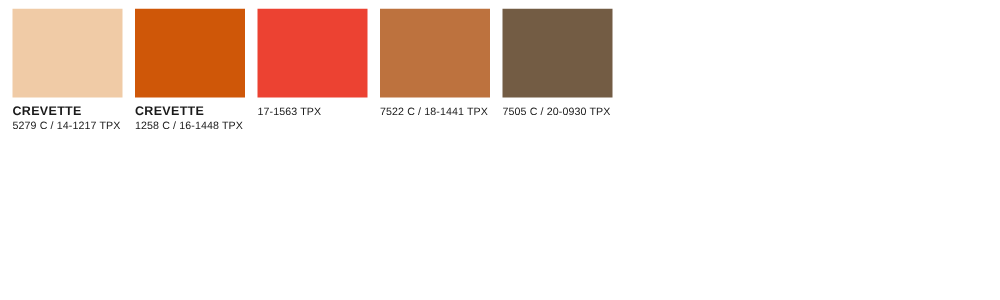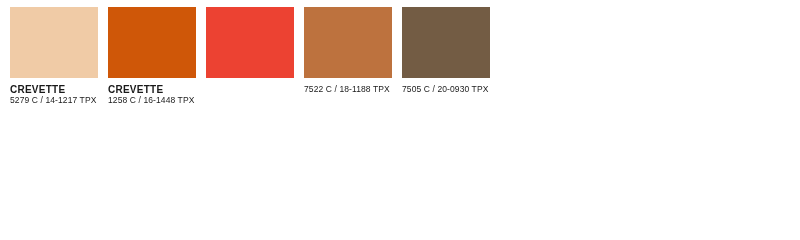--- a/index.html
+++ b/index.html
@@ -72,27 +72,28 @@
       <div class="color-chip" style="background-color: rgb(207, 87, 8);"></div>
       <div class="color-info">
         <div class="color-name">CREVETTE</div>
         <div class="color-code">1258 C / 16-1448 TPX</div>
       </div>
     </div>
 
     <div class="color-column">
       <div class="color-chip" style="background-color: rgb(236, 66, 50);"></div>
       <div class="color-info">
+        <div class="color-code">17-1563 TPX</div>
       </div>
     </div>
 
     <div class="color-column">
       <div class="color-chip" style="background-color: rgb(189, 114, 62);"></div>
       <div class="color-info">
-        <div class="color-code">7522 C / 18-1188 TPX</div>
+        <div class="color-code">7522 C / 18-1441 TPX</div>
       </div>
     </div>
 
     <div class="color-column">
       <div class="color-chip" style="background-color: rgb(115, 92, 68);"></div>
       <div class="color-info">
         <div class="color-code">7505 C / 20-0930 TPX</div>
       </div>
     </div>
 

